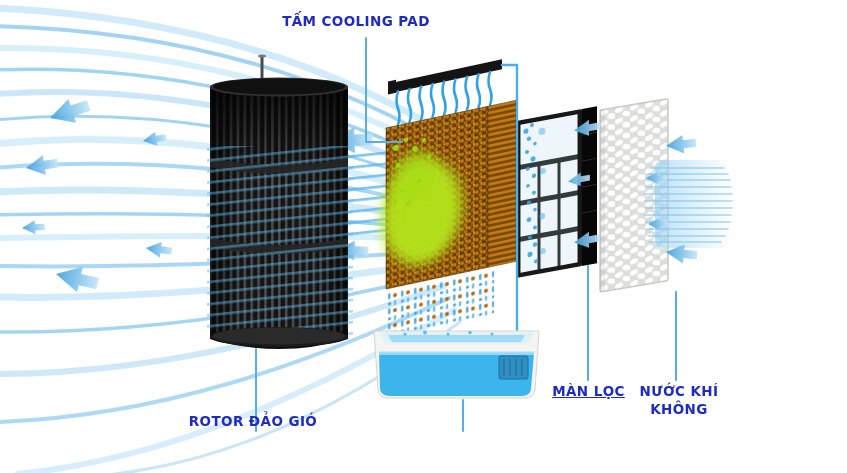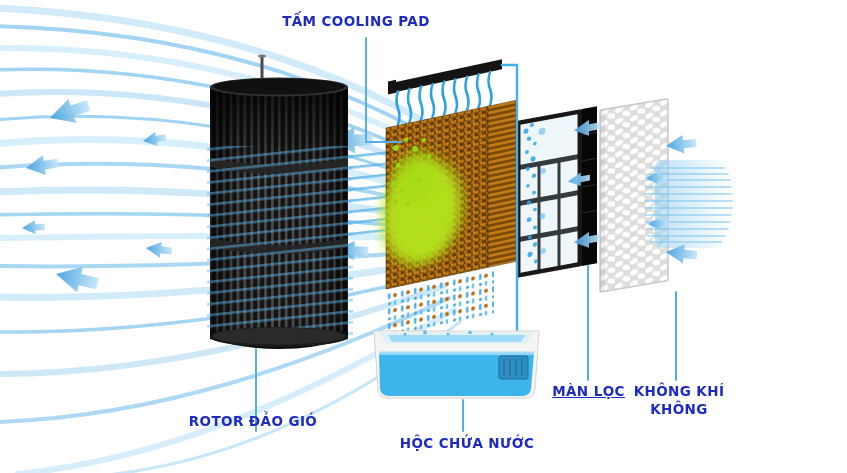--- a/index.html
+++ b/index.html
@@ -281,22 +281,21 @@
     <line x1="463" y1="400" x2="463" y2="431"></line>
     <line x1="588" y1="266" x2="588" y2="380"></line>
     <line x1="676" y1="292" x2="676" y2="380"></line>
   </g>
 </svg>
 
 <div class="lbl" style="left:238px;top:13px;width:236px;">TẤM COOLING PAD</div>
 
 <div class="lbl" style="left:148px;top:413px;width:210px;">ROTOR ĐẢO GIÓ</div>
 
-<div class="lbl" style="left:362px;top:435px;width:210px;">HỘC CHỨA NƯỚC</div>
 
 <div class="lbl" style="left:541px;top:383px;width:95px;text-decoration:underline;">MÀN LỌC</div>
 
 <div class="lbl l2" style="left:618px;top:383px;width:122px;">
-  <div>KHÔNG KHÍ</div>
+  <div>NƯỚC KHÍ</div>
   <div>KHÔNG</div>
 </div>
 
 </div>
 
 </body></html>

